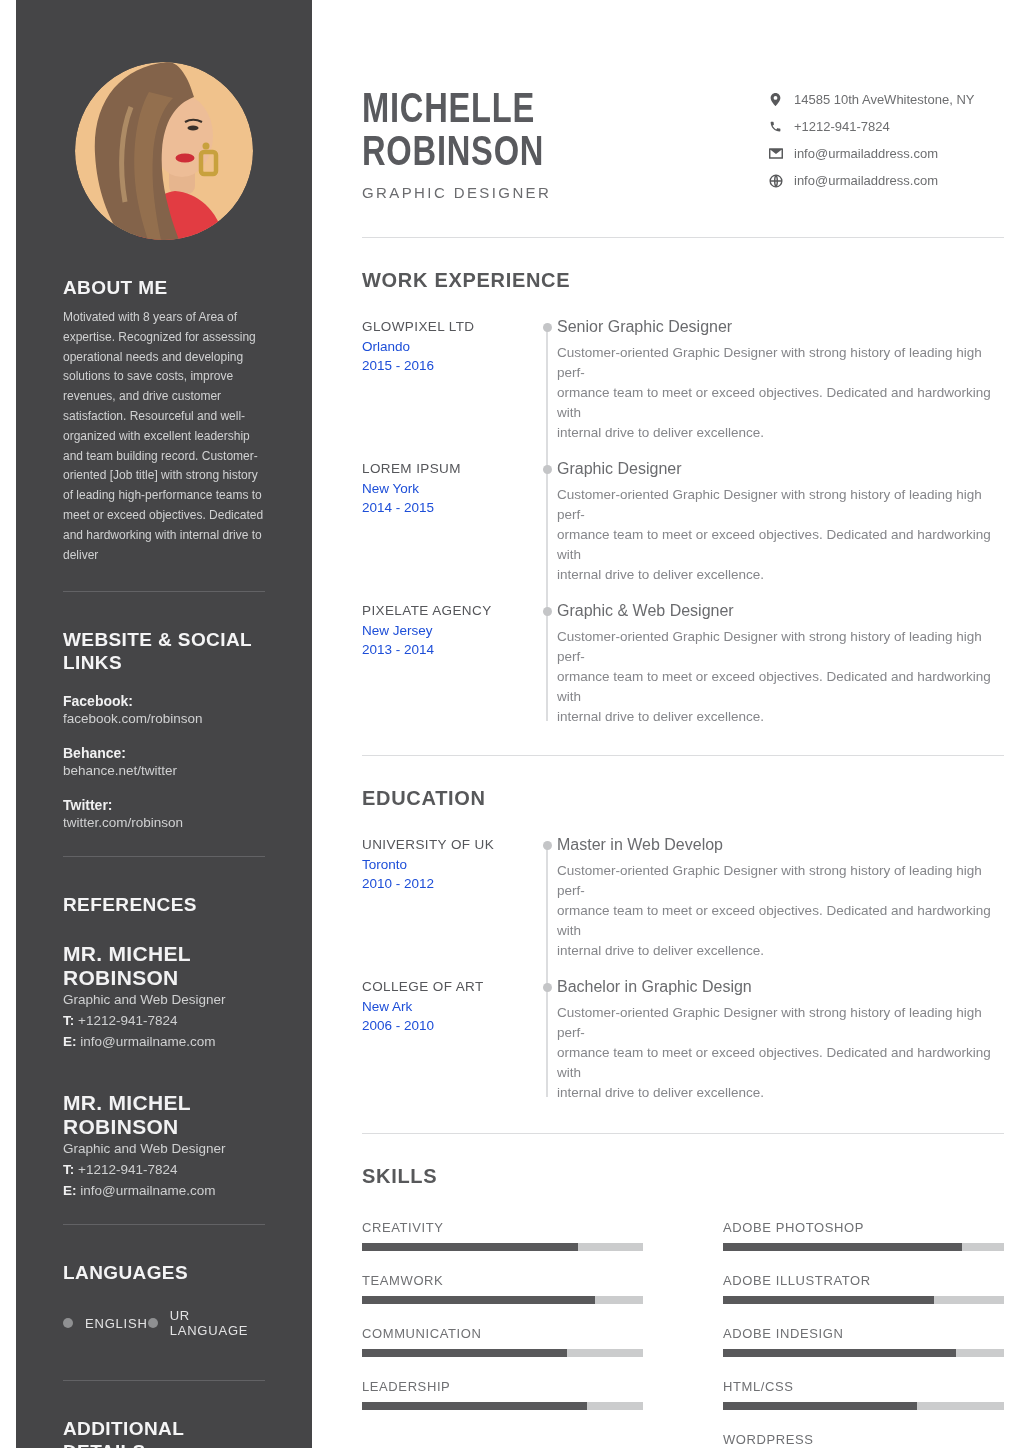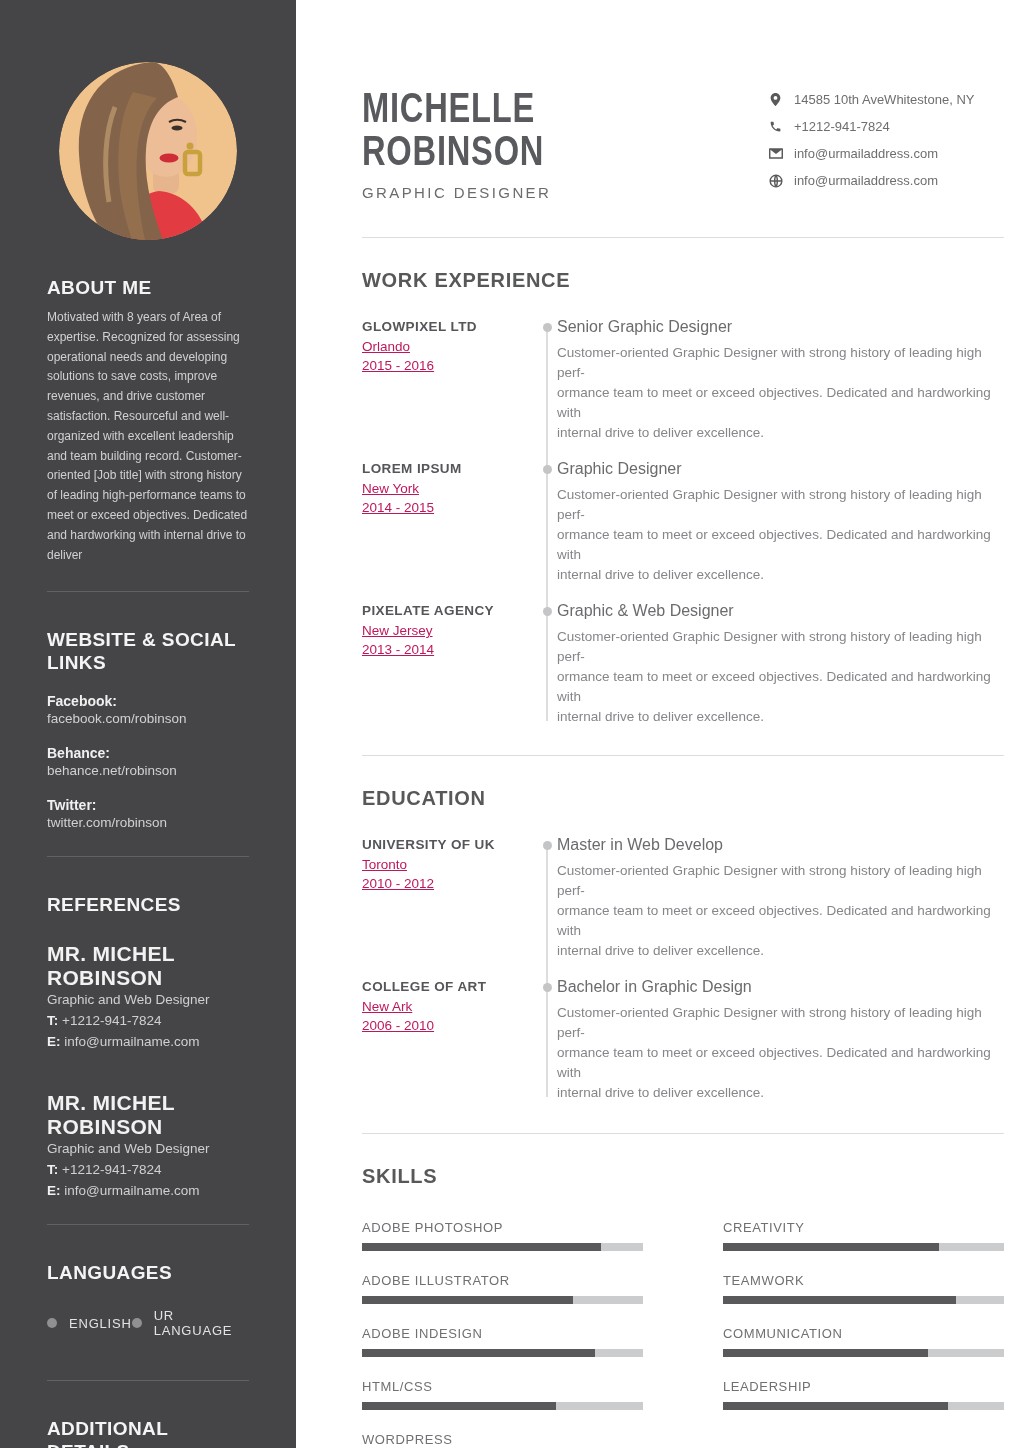--- a/index.html
+++ b/index.html
@@ -1,20 +1,20 @@
 <!DOCTYPE html>
 <html><head>
 <meta charset="utf-8">
 <style>
   * { margin:0; padding:0; box-sizing:border-box; }
   html,body { width:1034px; height:1448px; }
   body { position:relative; background:#ffffff; font-family:"Liberation Sans", sans-serif; overflow:hidden; }
 
   
-  .sidebar { position:absolute; left:0; top:0; bottom:0; width:296px; background:#454547; }
+  .sidebar { position:absolute; left:16px; top:0; bottom:0; width:296px; background:#454547; }
   .photo-wrap { width:178px; height:178px; border-radius:50%; margin:62px auto 0; overflow:hidden; }
   .side-inner { padding:0 47px; color:#cfd0d1; }
   .side-h { color:#f4f4f5; font-size:19px; line-height:23px; font-weight:700; letter-spacing:0.4px; }
   .side-text { margin-top:9px; font-size:12px; line-height:19.8px; color:#d0d1d2; }
   .side-div { border-top:1px solid #626265; margin-top:26px; }
   .mt-about { margin-top:36px; }
   .mt-sec { margin-top:36px; }
   .soc-item { margin-top:19px; }
   .soc-label { font-size:14px; font-weight:700; color:#f0f0f1; }
   .soc-value { margin-top:2px; font-size:13.5px; color:#d0d1d2; }
@@ -39,22 +39,22 @@
   .contact { width:236px; padding-top:6px; }
   .c-row { display:flex; align-items:center; gap:11px; margin-bottom:12px; font-size:13px; color:#6d6e70; }
   .c-ic { width:15px; height:15px; flex:none; display:flex; align-items:center; justify-content:center; }
   .divider { border-top:1px solid #dcdddf; }
   .div-hdr { margin-top:36px; }
   .section-h { margin-top:31px; font-size:20px; font-weight:700; letter-spacing:0.7px; color:#57585a; }
 
   .entries { position:relative; margin-top:26px; }
   .tl-line { position:absolute; left:184px; top:8px; bottom:6px; width:2px; background:#dcdddf; }
   .entry { display:grid; grid-template-columns:175px 20px 1fr; margin-bottom:17px; }
-  .e-company { font-size:13.5px; font-weight:700; letter-spacing:0.4px; color:#55565a; line-height:17px; }
-  .e-sub { margin-top:4px; font-size:13.5px; color:#be185d;text-decoration:underline; }
+  .e-company { font-size:13.5px; font-weight:400; letter-spacing:0.4px; color:#55565a; line-height:17px; }
+  .e-sub { margin-top:4px; font-size:13.5px; color:#1d4ed8; }
   .e-dot { width:9px; height:9px; border-radius:50%; background:#c4c5c7; margin:5px auto 0; position:relative; z-index:1; }
   .e-role { font-size:16px; color:#6a6b6e; }
   .e-desc { margin-top:7px; }
   .e-desc div { font-size:13.5px; line-height:20px; color:#85868a; }
 
   .skills-cols { display:flex; gap:80px; margin-top:32px; }
   .skill-col { flex:1; }
   .skill { margin-bottom:22px; }
   .skill-label { font-size:13px; letter-spacing:0.6px; color:#6f7073; }
   .bar { margin-top:8px; height:8px; background:#cbcccd; }
@@ -86,21 +86,21 @@
     <div class="side-text">Motivated  with 8 years of Area of expertise. Recognized for assessing operational needs and developing solutions to save costs, improve revenues, and drive customer satisfaction. Resourceful and well-organized with excellent leadership and team building record. Customer-oriented [Job title] with strong history of leading high-performance teams to meet or exceed objectives. Dedicated and hardworking with internal drive to deliver</div>
 
     <div class="side-div"></div>
     <div class="side-h mt-sec">WEBSITE &amp; SOCIAL LINKS</div>
     <div class="soc-item">
       <div class="soc-label">Facebook:</div>
       <div class="soc-value">facebook.com/robinson</div>
     </div>
     <div class="soc-item">
       <div class="soc-label">Behance:</div>
-      <div class="soc-value">behance.net/robinson</div>
+      <div class="soc-value">behance.net/twitter</div>
     </div>
     <div class="soc-item">
       <div class="soc-label">Twitter:</div>
       <div class="soc-value">twitter.com/robinson</div>
     </div>
 
     <div class="side-div"></div>
     <div class="side-h mt-sec">REFERENCES</div>
 
     <div class="ref-item">
@@ -290,20 +290,46 @@
         </div>
     </div>
   </div>
 
   <div class="divider" style="margin-top:30px;"></div>
 
   <div class="section-h">SKILLS</div>
   <div class="skills-cols">
     <div class="skill-col">
       <div class="skill">
+        <div class="skill-label">CREATIVITY</div>
+        <div class="bar">
+            <div class="bar-fill" style="width: 77%;"></div>
+          </div>
+      </div>
+      <div class="skill">
+        <div class="skill-label">TEAMWORK</div>
+        <div class="bar">
+            <div class="bar-fill" style="width: 83%;"></div>
+          </div>
+      </div>
+      <div class="skill">
+        <div class="skill-label">COMMUNICATION</div>
+        <div class="bar">
+            <div class="bar-fill" style="width: 73%;"></div>
+          </div>
+      </div>
+      <div class="skill">
+        <div class="skill-label">LEADERSHIP</div>
+        <div class="bar">
+            <div class="bar-fill" style="width: 80%;"></div>
+          </div>
+      </div>
+    </div>
+    <div class="skill-col">
+      <div class="skill">
         <div class="skill-label">ADOBE PHOTOSHOP</div>
         <div class="bar">
             <div class="bar-fill" style="width: 85%;"></div>
           </div>
       </div>
       <div class="skill">
         <div class="skill-label">ADOBE ILLUSTRATOR</div>
         <div class="bar">
             <div class="bar-fill" style="width: 75%;"></div>
           </div>
@@ -318,41 +344,15 @@
         <div class="skill-label">HTML/CSS</div>
         <div class="bar">
             <div class="bar-fill" style="width: 69%;"></div>
           </div>
       </div>
       <div class="skill" style="margin-bottom:0;">
         <div class="skill-label">WORDPRESS</div>
 
       </div>
     </div>
-    <div class="skill-col">
-      <div class="skill">
-        <div class="skill-label">CREATIVITY</div>
-        <div class="bar">
-            <div class="bar-fill" style="width: 77%;"></div>
-          </div>
-      </div>
-      <div class="skill">
-        <div class="skill-label">TEAMWORK</div>
-        <div class="bar">
-            <div class="bar-fill" style="width: 83%;"></div>
-          </div>
-      </div>
-      <div class="skill">
-        <div class="skill-label">COMMUNICATION</div>
-        <div class="bar">
-            <div class="bar-fill" style="width: 73%;"></div>
-          </div>
-      </div>
-      <div class="skill">
-        <div class="skill-label">LEADERSHIP</div>
-        <div class="bar">
-            <div class="bar-fill" style="width: 80%;"></div>
-          </div>
-      </div>
-    </div>
   </div>
 
 </main>
 
 </body></html>

